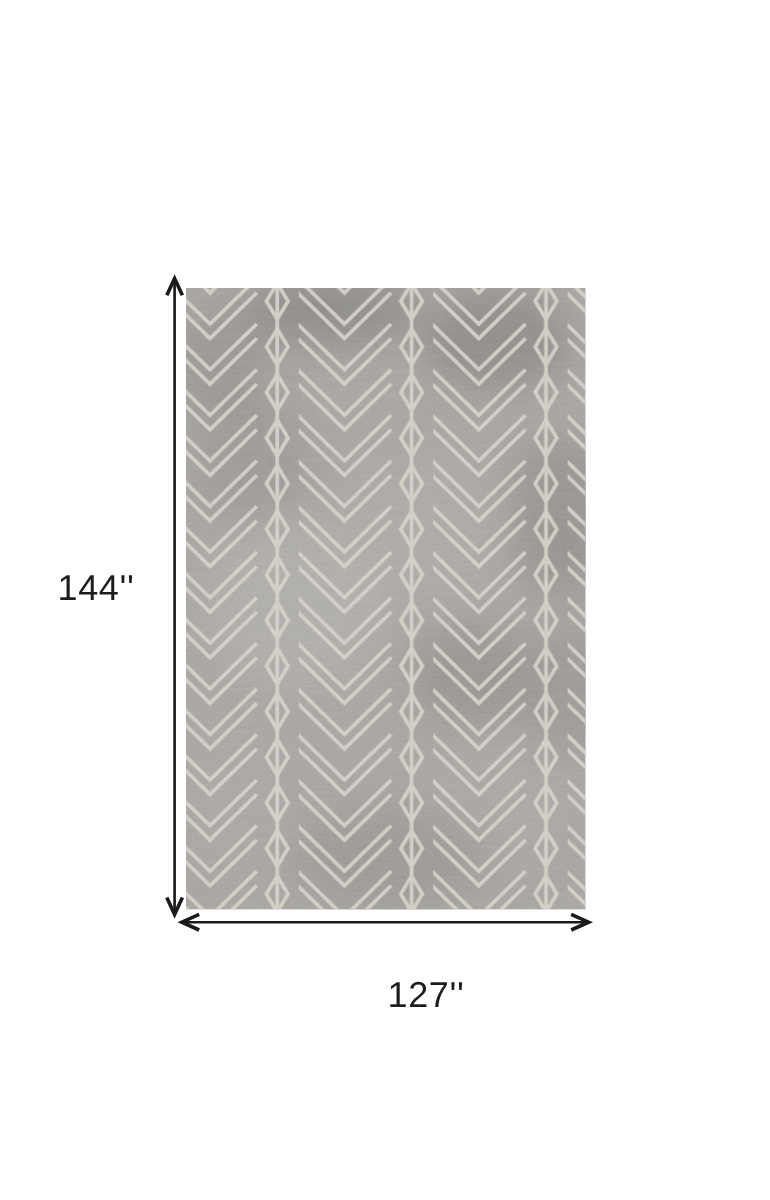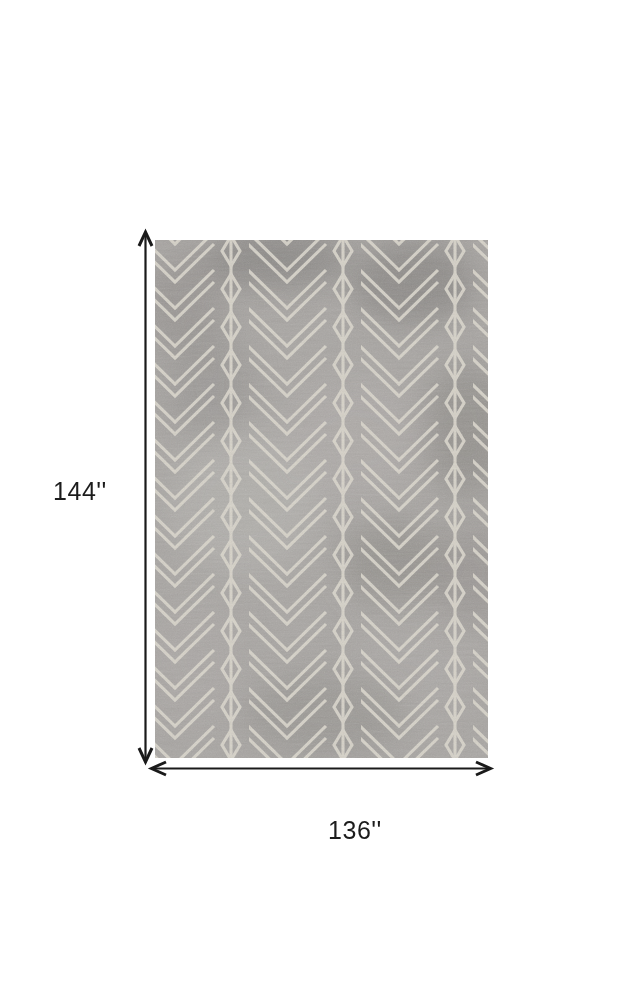--- a/index.html
+++ b/index.html
@@ -25,21 +25,21 @@
     width: 642px;
     height: 1000px;
     pointer-events: none;
   }
   .dim-label {
     position: absolute;
     width: 130px;
     height: 36px;
     line-height: 36px;
     text-align: center;
-    font-size: 25px;
+    font-size: 30px;
     color: #1c1c1c;
     letter-spacing: 0.5px;
     white-space: nowrap;
   }
   .dim-label.height { left: 15px;  top: 473px; }
   .dim-label.width  { left: 290px; top: 812px; }
 </style>
 </head>
 <body>
 
@@ -109,15 +109,15 @@
 
     <g fill="none" stroke="#1a1a1a">
       <line x1="153" y1="768.5" x2="490" y2="768.5" stroke-width="2.2"></line>
       <polyline points="166,762 151.5,768.5 166,775" stroke-width="3"></polyline>
       <polyline points="476,762 490.5,768.5 476,775" stroke-width="3"></polyline>
     </g>
   </svg>
 
   <div class="dim-label height">144''</div>
 
-  <div class="dim-label width">136''</div>
+  <div class="dim-label width">127''</div>
 
 </div>
 
 </body></html>

